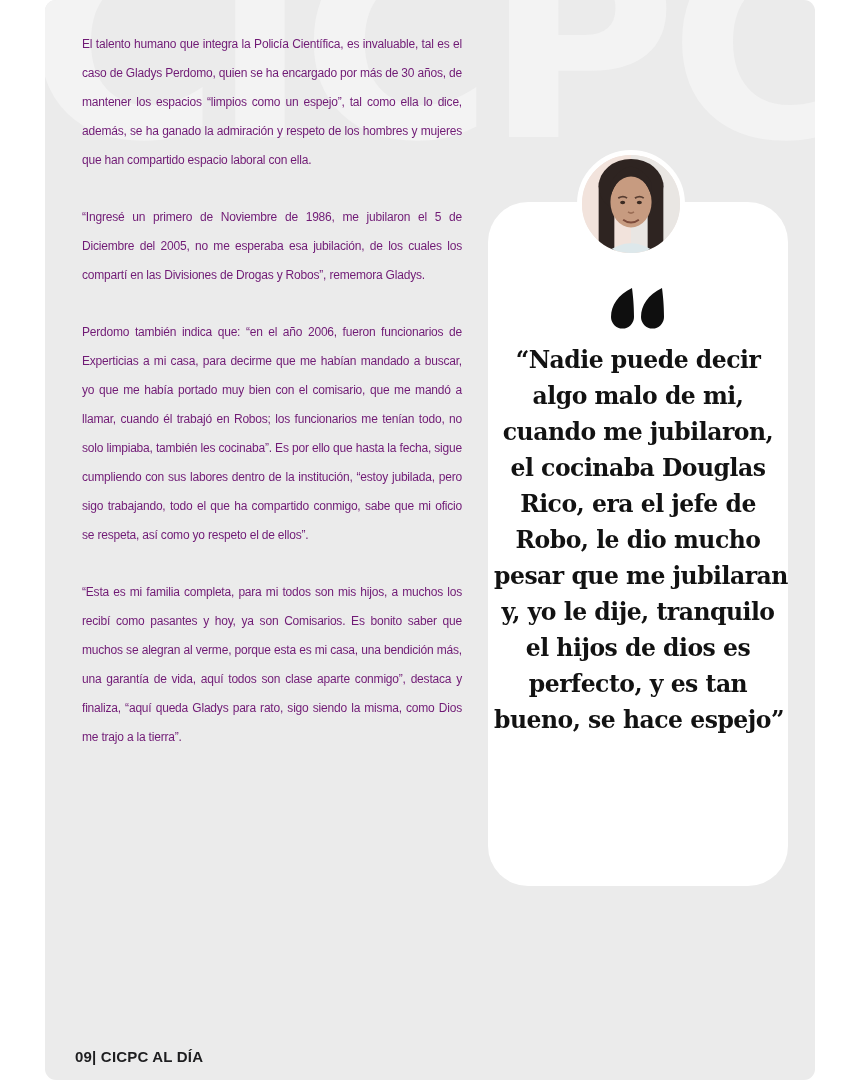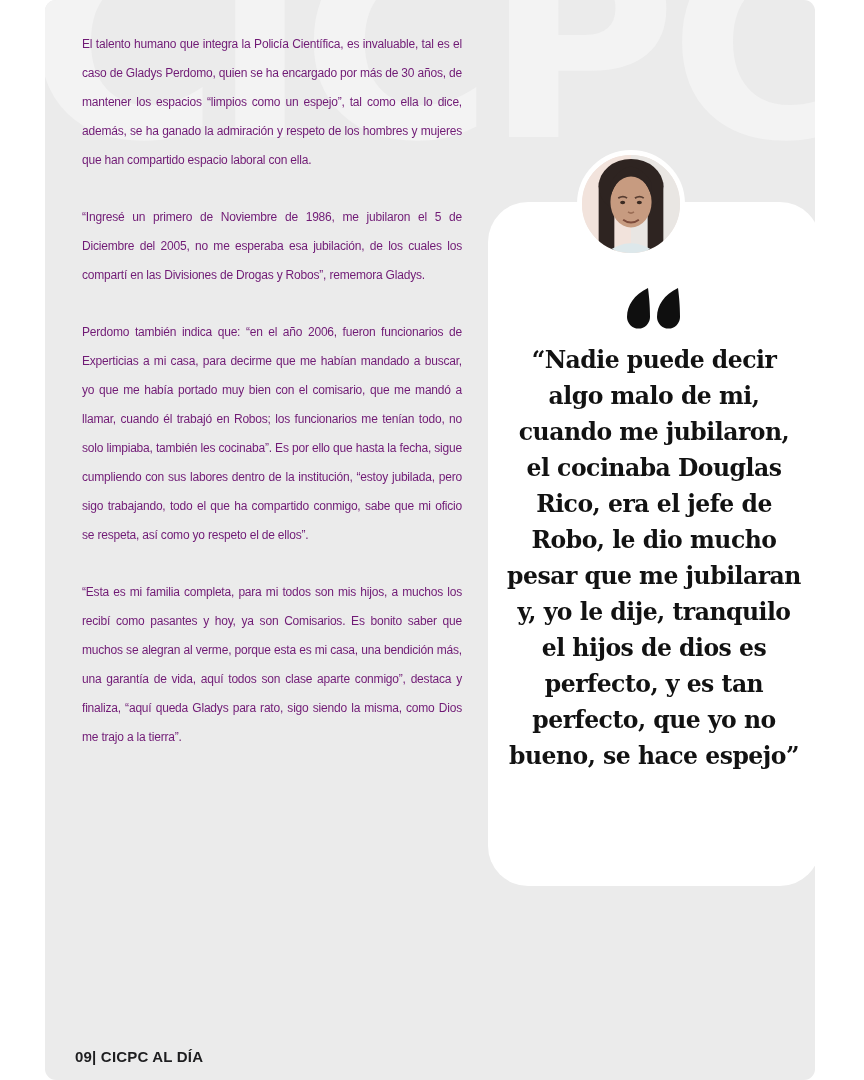--- a/index.html
+++ b/index.html
@@ -42,21 +42,20 @@
     color: #701a75;
     text-align: justify;
   }
   .article p { margin: 0 0 28px 0; }
   .quote-card {
     position: absolute;
     left: 443px; top: 202px;
     width: 300px; height: 684px;
     background: #ffffff;
     border-radius: 40px;
-    padding-left: 32px;
   }
   .avatar {
     position: absolute;
     left: 89px; top: -52px;
     width: 98px; height: 98px;
     border: 5px solid #ffffff;
     border-radius: 50%;
     overflow: hidden;
     background: #efe4de;
   }
@@ -137,21 +136,20 @@
           <div class="quote-line">“Nadie puede decir</div>
           <div class="quote-line">algo malo de mi,</div>
           <div class="quote-line">cuando me jubilaron,</div>
           <div class="quote-line">el cocinaba Douglas</div>
           <div class="quote-line">Rico, era el jefe de</div>
           <div class="quote-line">Robo, le dio mucho</div>
           <div class="quote-line">pesar que me jubilaran</div>
           <div class="quote-line">y, yo le dije, tranquilo</div>
           <div class="quote-line">el hijos de dios es</div>
           <div class="quote-line">perfecto, y es tan</div>
-          <div class="quote-line">perfecto, que yo no</div>
           <div class="quote-line">bueno, se hace espejo”</div>
         </div>
 
     </aside>
 
     <footer class="footer">
       <span>09| CICPC AL DÍA</span>
     </footer>
 
   </div>

